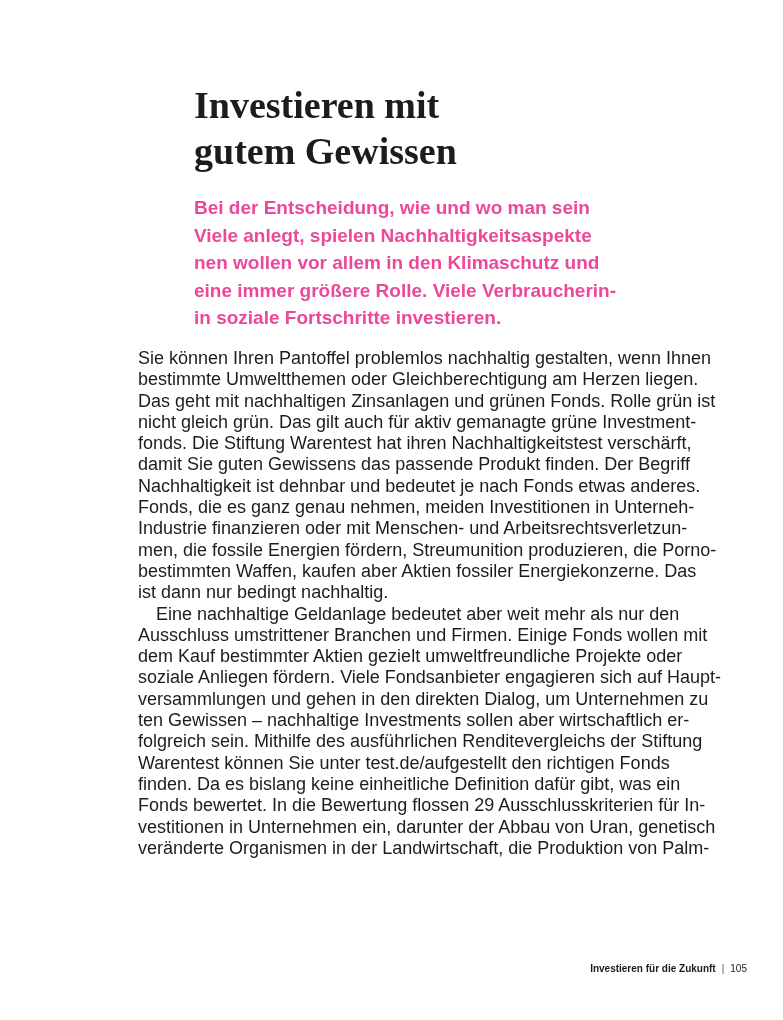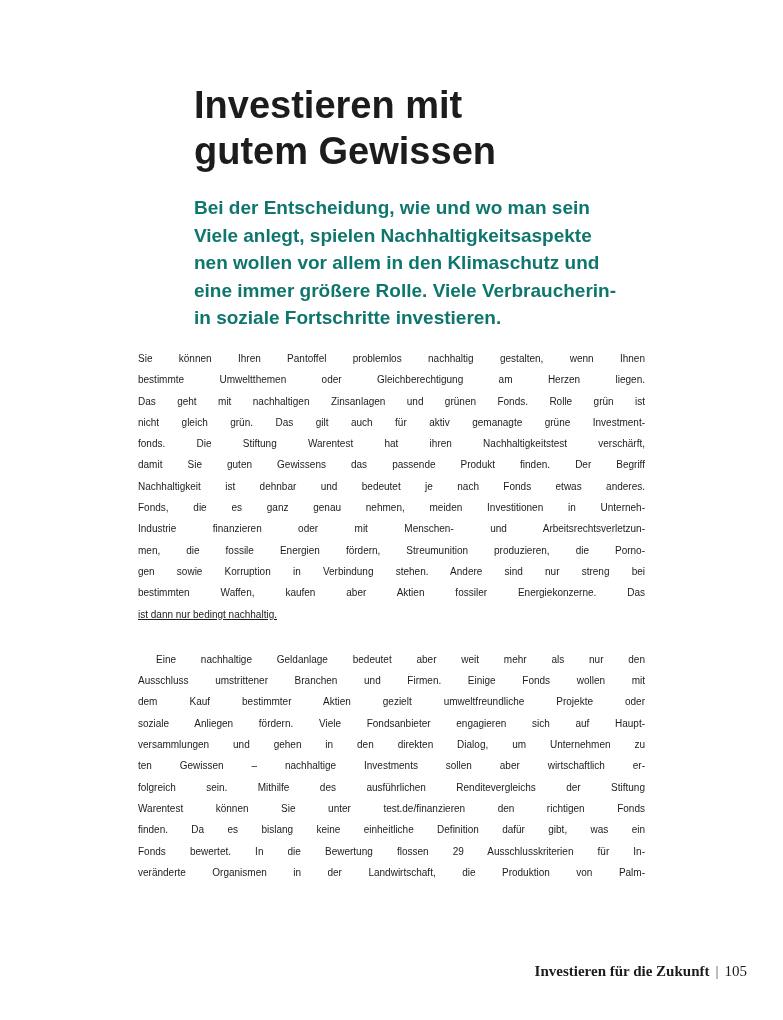--- a/index.html
+++ b/index.html
@@ -1,38 +1,38 @@
 <!DOCTYPE html>
 <html><head>
   <meta charset="utf-8">
   <style>
     html, body { margin: 0; padding: 0; background: #ffffff; }
     body { width: 783px; height: 1020px; position: relative; overflow: hidden; font-family: "Liberation Sans", sans-serif; color: #1c1c1c; }
     .title {
       position: absolute; left: 194px; top: 82px; margin: 0;
-      font-family: Liberation Sans, sans-serif; font-weight: bold;
+      font-family: Liberation Serif, serif; font-weight: bold;
       font-size: 38px; line-height: 46px; color: #1c1c1c; letter-spacing: 0px;
     }
     .title span { display: block; white-space: nowrap; }
     .lead {
       position: absolute; left: 194px; top: 194px; width: 460px; margin: 0;
       font-family: "Liberation Sans", sans-serif; font-weight: bold;
-      font-size: 19px; line-height: 27.5px; color: #0f766e;
+      font-size: 19px; line-height: 27.5px; color: #ec4899;
     }
     .lead span { display: block; white-space: nowrap; }
     .body-text {
       position: absolute; left: 138px; top: 348px; width: 507px;
-      font-family: "Liberation Sans", sans-serif; font-size: 10px; line-height: 21.3px; color: #1c1c1c;
+      font-family: "Liberation Sans", sans-serif; font-size: 18px; line-height: 21.3px; color: #1c1c1c;
     }
     .body-text .line { display: block; white-space: nowrap; text-align: justify; text-align-last: justify; height: 21.3px; }
-    .body-text .line.last { text-align-last: left; text-decoration: underline; }
-    .body-text .line.indent { text-indent: 18px; margin-top: 24px; }
+    .body-text .line.last { text-align-last: left; }
+    .body-text .line.indent { text-indent: 18px; }
     .footer {
       position: absolute; right: 36px; top: 963px;
-      font-family: Liberation Serif, serif; font-size: 15px; color: #1c1c1c;
+      font-family: Liberation Sans, sans-serif; font-size: 10px; color: #1c1c1c;
       white-space: nowrap;
     }
     .footer .section { font-weight: bold; }
     .footer .sep { margin: 0 6px; color: #555; }
   </style>
 </head>
 <body>
 
 <h1 class="title">
   <span>Investieren mit</span>
@@ -52,34 +52,34 @@
     <span class="line">Sie können Ihren Pantoffel problemlos nachhaltig gestalten, wenn Ihnen</span>
     <span class="line">bestimmte Umweltthemen oder Gleichberechtigung am Herzen liegen.</span>
     <span class="line">Das geht mit nachhaltigen Zinsanlagen und grünen Fonds. Rolle grün ist</span>
     <span class="line">nicht gleich grün. Das gilt auch für aktiv gemanagte grüne Investment-</span>
     <span class="line">fonds. Die Stiftung Warentest hat ihren Nachhaltigkeitstest verschärft,</span>
     <span class="line">damit Sie guten Gewissens das passende Produkt finden. Der Begriff</span>
     <span class="line">Nachhaltigkeit ist dehnbar und bedeutet je nach Fonds etwas anderes.</span>
     <span class="line">Fonds, die es ganz genau nehmen, meiden Investitionen in Unterneh-</span>
     <span class="line">Industrie finanzieren oder mit Menschen- und Arbeitsrechtsverletzun-</span>
     <span class="line">men, die fossile Energien fördern, Streumunition produzieren, die Porno-</span>
-    <span class="line">gen sowie Korruption in Verbindung stehen. Andere sind nur streng bei</span>
     <span class="line">bestimmten Waffen, kaufen aber Aktien fossiler Energiekonzerne. Das</span>
     <span class="line last">ist dann nur bedingt nachhaltig.</span>
   </div>
   <div>
     <span class="line indent">Eine nachhaltige Geldanlage bedeutet aber weit mehr als nur den</span>
     <span class="line">Ausschluss umstrittener Branchen und Firmen. Einige Fonds wollen mit</span>
     <span class="line">dem Kauf bestimmter Aktien gezielt umweltfreundliche Projekte oder</span>
     <span class="line">soziale Anliegen fördern. Viele Fondsanbieter engagieren sich auf Haupt-</span>
     <span class="line">versammlungen und gehen in den direkten Dialog, um Unternehmen zu</span>
     <span class="line">ten Gewissen – nachhaltige Investments sollen aber wirtschaftlich er-</span>
     <span class="line">folgreich sein. Mithilfe des ausführlichen Renditevergleichs der Stiftung</span>
-    <span class="line">Warentest können Sie unter test.de/finanzieren den richtigen Fonds</span>
+    <span class="line">Warentest können Sie unter test.de/aufgestellt den richtigen Fonds</span>
     <span class="line">finden. Da es bislang keine einheitliche Definition dafür gibt, was ein</span>
     <span class="line">Fonds bewertet. In die Bewertung flossen 29 Ausschlusskriterien für In-</span>
+    <span class="line">vestitionen in Unternehmen ein, darunter der Abbau von Uran, genetisch</span>
     <span class="line">veränderte Organismen in der Landwirtschaft, die Produktion von Palm-</span>
   </div>
 </div>
 
 <div class="footer">
   <span class="section">Investieren für die Zukunft</span><span class="sep">|</span><span>105</span>
 </div>
 
 </body></html>

